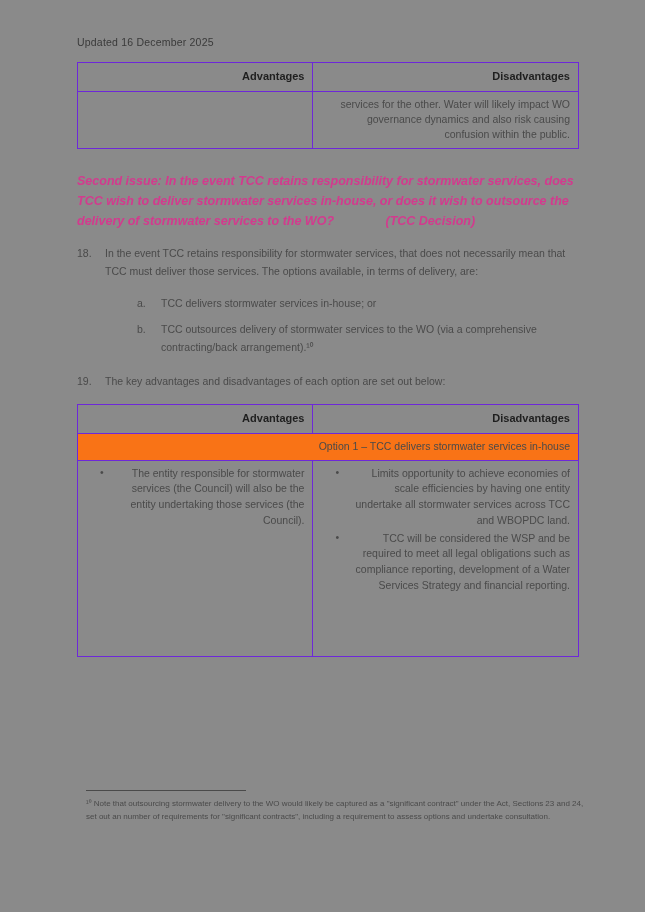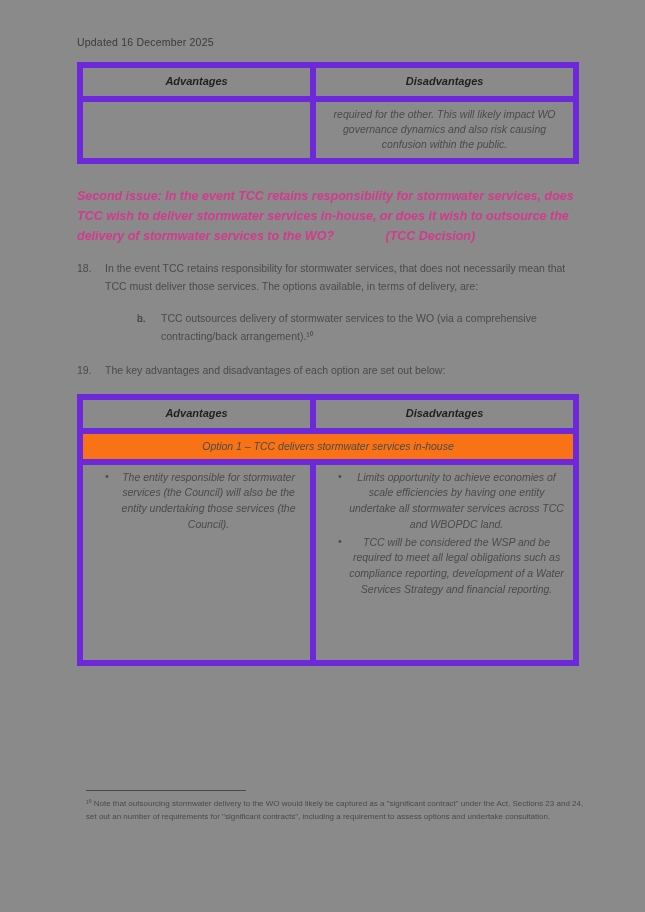--- a/index.html
+++ b/index.html
@@ -35,29 +35,28 @@
   }
 
   
   table.doc-table {
     width: 100%;
     border-collapse: collapse;
     table-layout: fixed;
     margin-bottom: 8px;
   }
   table.doc-table td, table.doc-table th {
-    border: 6px solid #6d28d9;
+    border: 1px solid #6d28d9;
     vertical-align: top;
     padding: 5px 8px;
     font-size: 10.5px;
     color: #4a4a4a;
     line-height: 1.45;
-    text-align: center;
+    text-align: right;
     font-weight: normal;
-    font-style: italic;
   }
   table.doc-table th {
     font-weight: bold;
     color: #1f1f1f;
     font-size: 11px;
     padding: 6px 8px;
     background: #8a8a8a;
   }
   .col-a { width: 47%; }
   .col-b { width: 53%; }
@@ -171,38 +170,39 @@
           <col class="col-a">
           <col class="col-b">
         </colgroup>
       <tbody>
           <tr>
         <th>Advantages</th>
         <th>Disadvantages</th>
       </tr>
       <tr>
         <td></td>
-        <td>required for the other. This will likely impact WO governance dynamics and also risk causing confusion within the public.</td>
+        <td>services for the other. Water will likely impact WO governance dynamics and also risk causing confusion within the public.</td>
       </tr>
     </tbody>
       </table>
 
     <div class="issue-heading">
       <span>Second issue: In the event TCC retains responsibility for stormwater services, does TCC wish to deliver stormwater services in-house, or does it wish to outsource the delivery of stormwater services to the WO?</span>
       <span class="decision">(TCC Decision)</span>
     </div>
 
     <div class="para">
       <span class="num">18.</span>
       <span>In the event TCC retains responsibility for stormwater services, that does not necessarily mean that TCC must deliver those services. The options available, in terms of delivery, are:</span>
     </div>
 
     <div class="sub-list">
       <div class="sub-item">
         <span class="letter">a.</span>
+        <span>TCC delivers stormwater services in-house; or</span>
       </div>
       <div class="sub-item">
         <span class="letter">b.</span>
         <span>TCC outsources delivery of stormwater services to the WO (via a comprehensive contracting/back arrangement).¹⁰</span>
       </div>
     </div>
 
     <div class="para">
       <span class="num">19.</span>
       <span>The key advantages and disadvantages of each option are set out below:</span>

